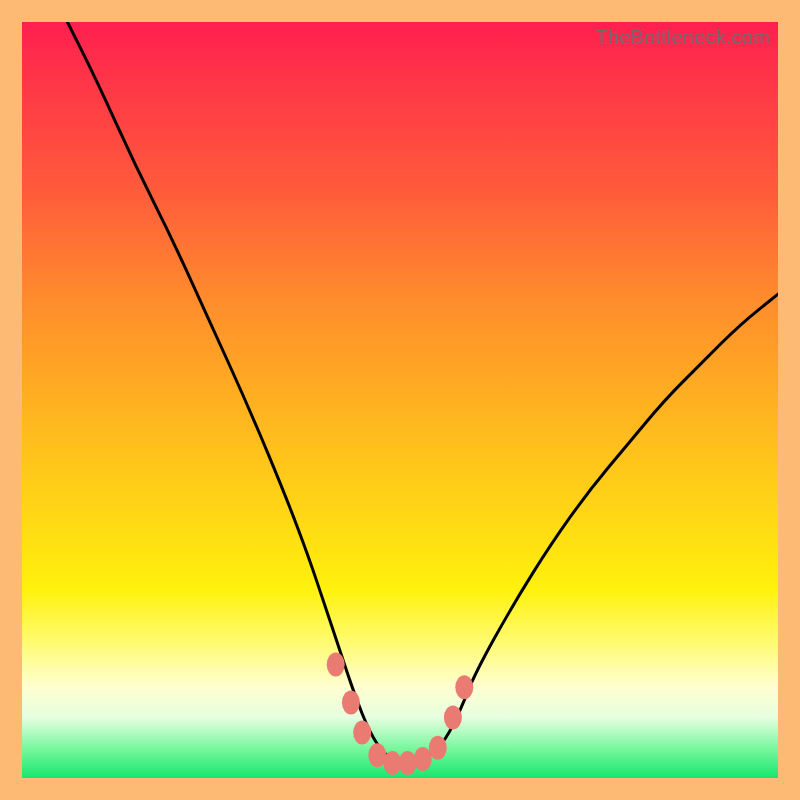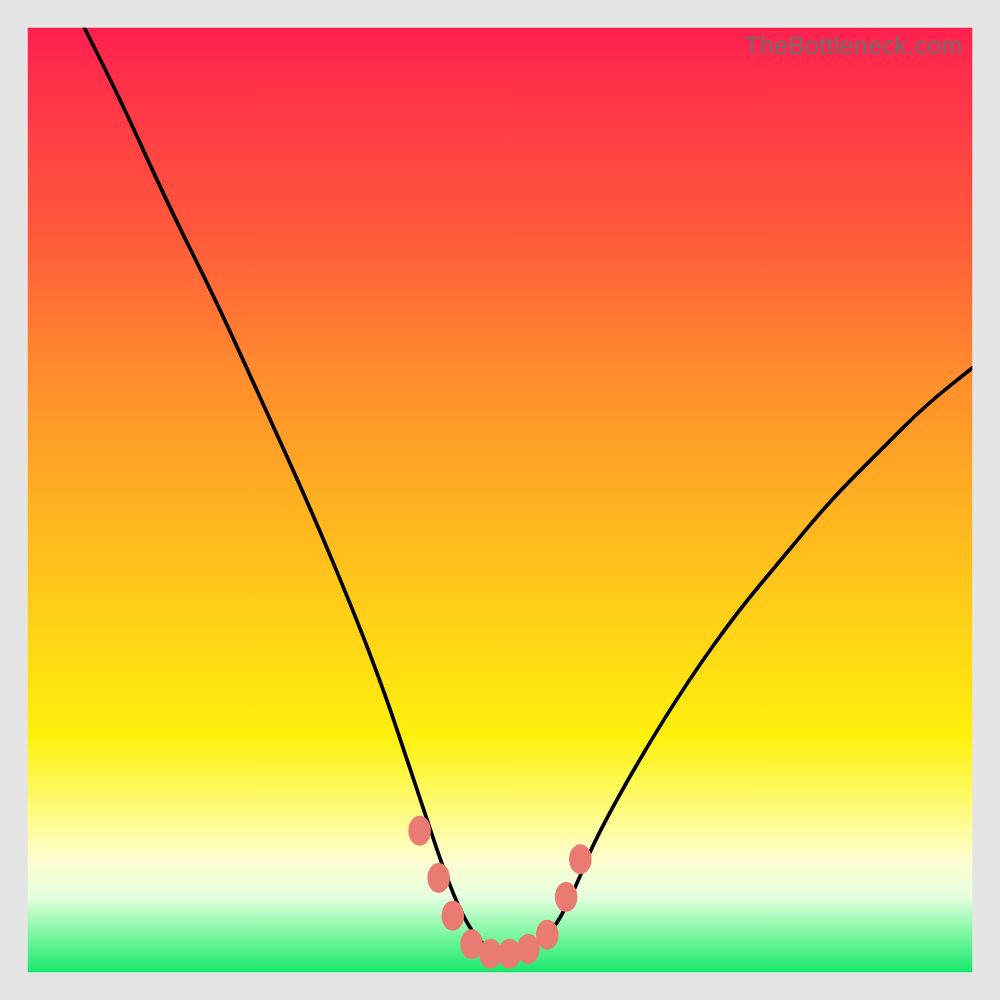--- a/index.html
+++ b/index.html
@@ -6,21 +6,21 @@
     margin: 0;
     padding: 0;
     width: 800px;
     height: 800px;
     overflow: hidden;
     font-family: Arial, Helvetica, sans-serif;
   }
   .frame {
     width: 800px;
     height: 800px;
-    background: #e5e5e5;
+    background: #fdba74;
     position: relative;
     box-sizing: border-box;
   }
   .plot-area {
     position: absolute;
     left: 22px;
     top: 22px;
     width: 756px;
     height: 756px;
     overflow: hidden;

